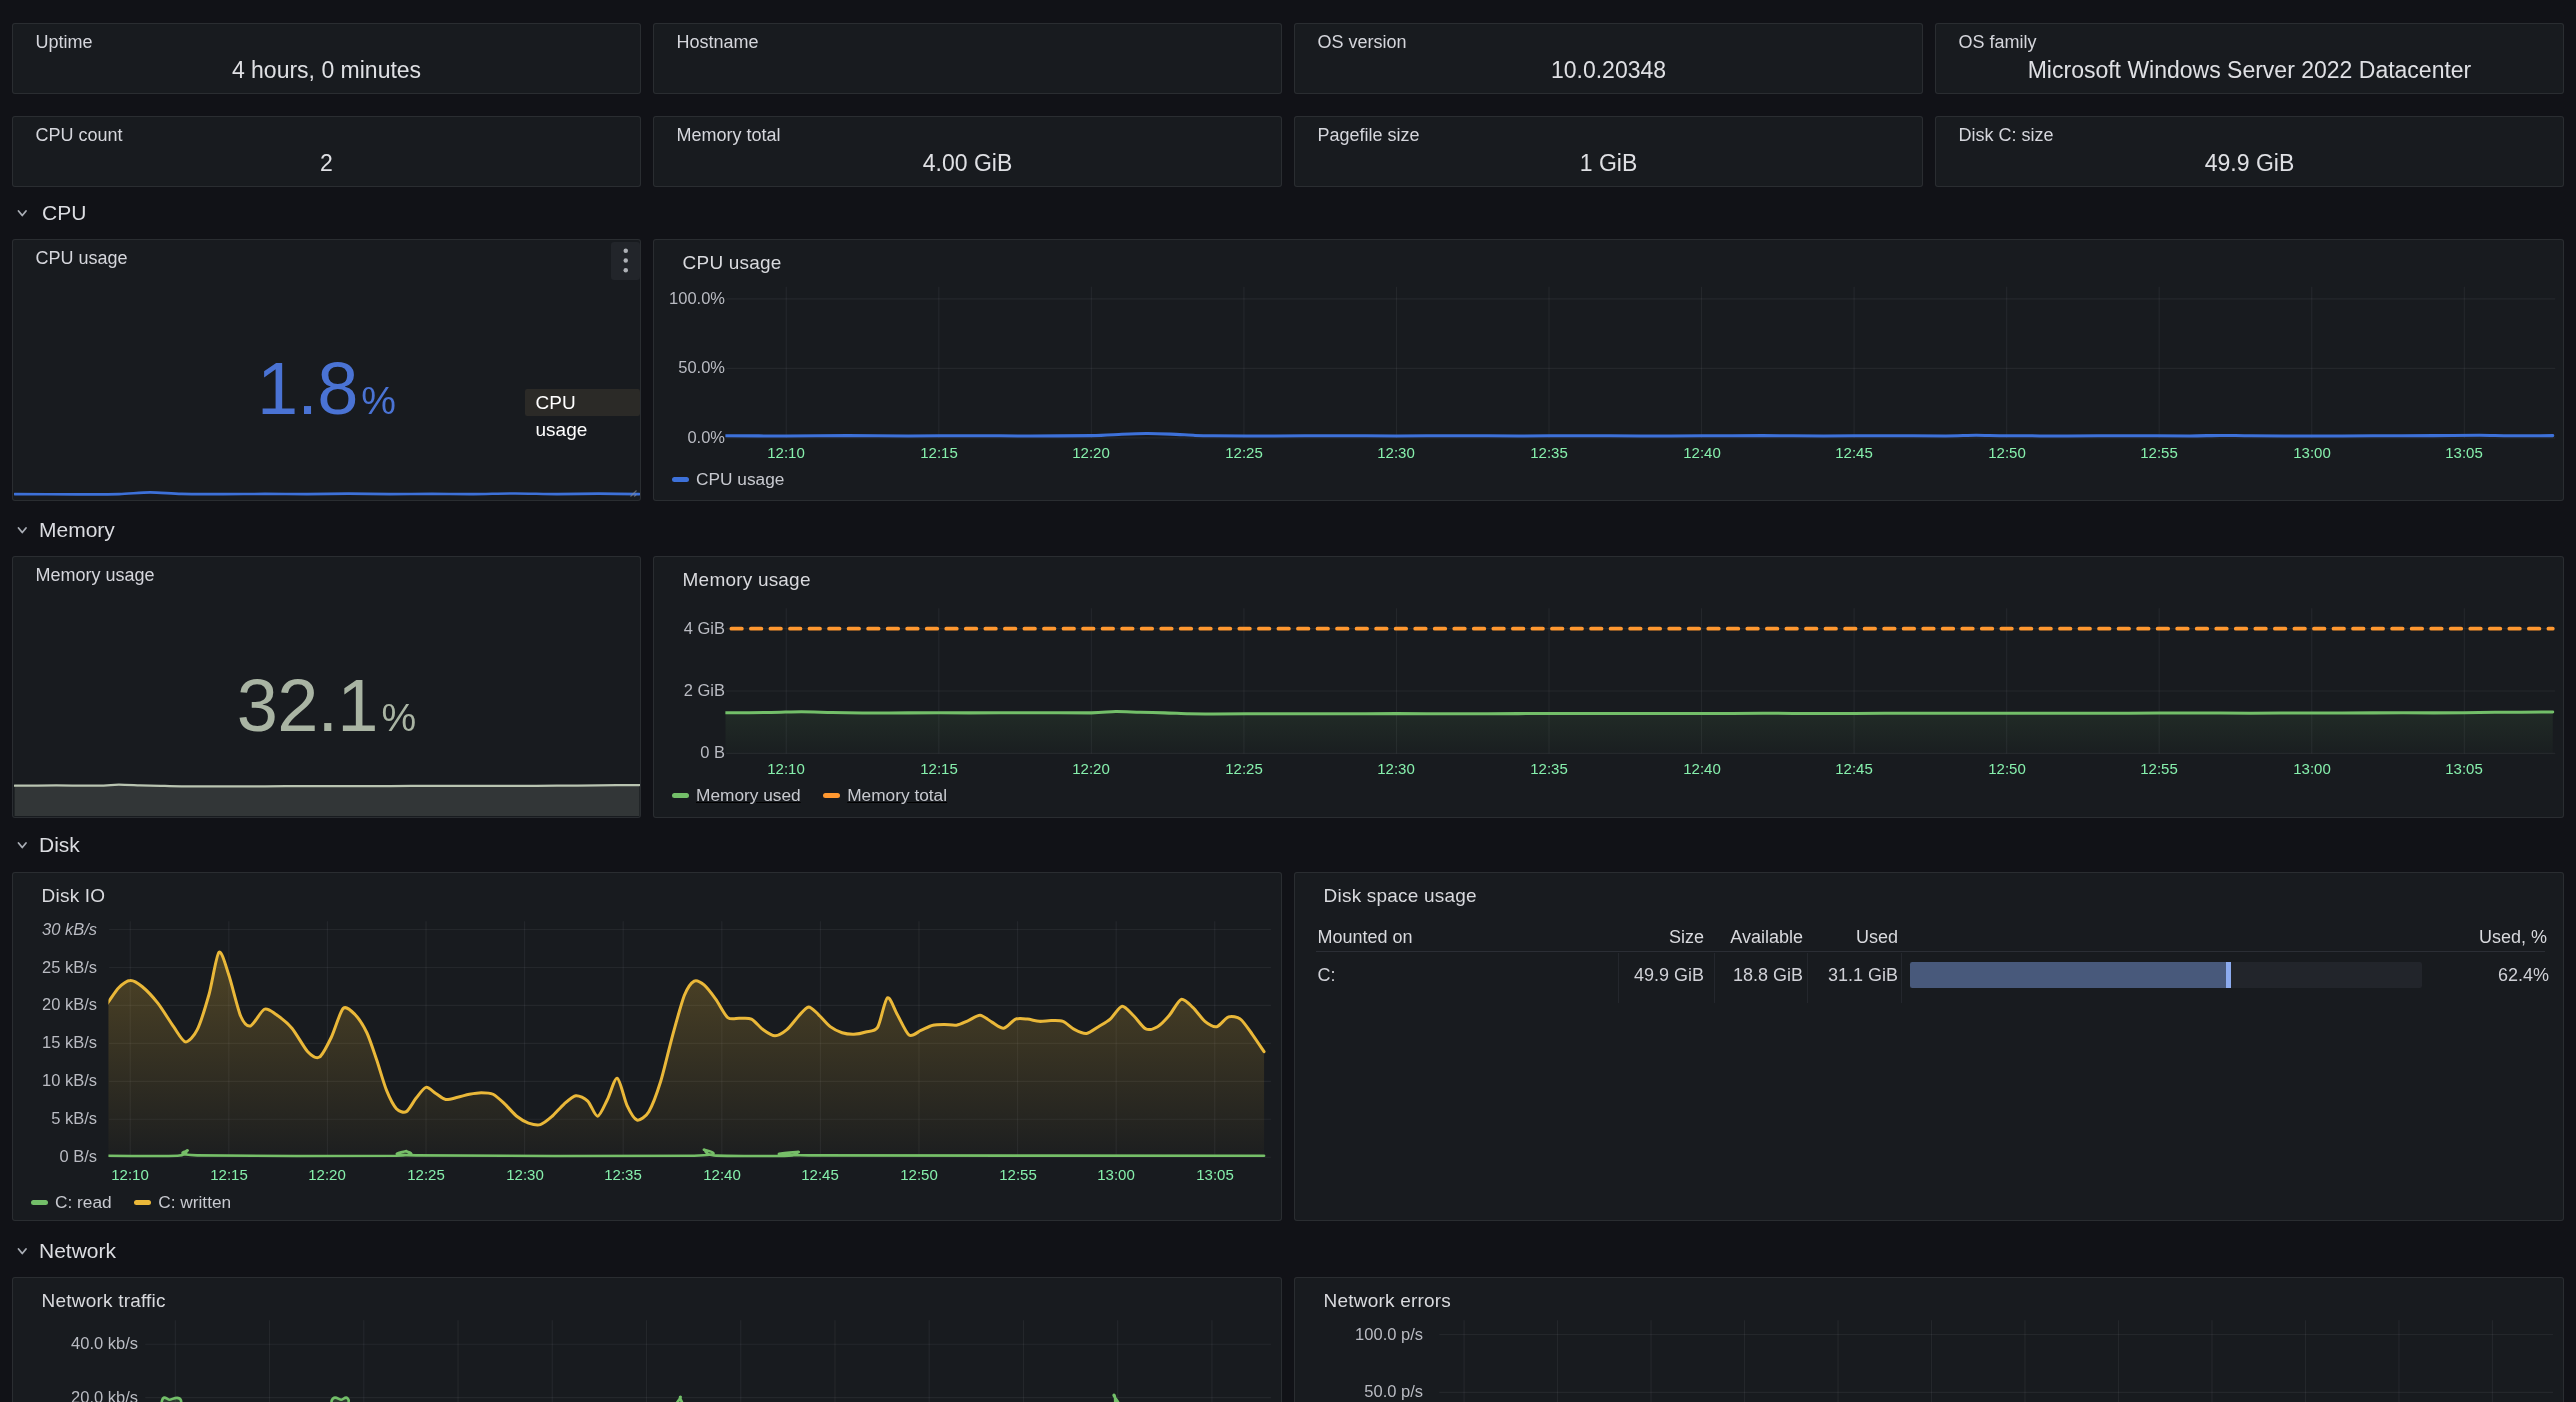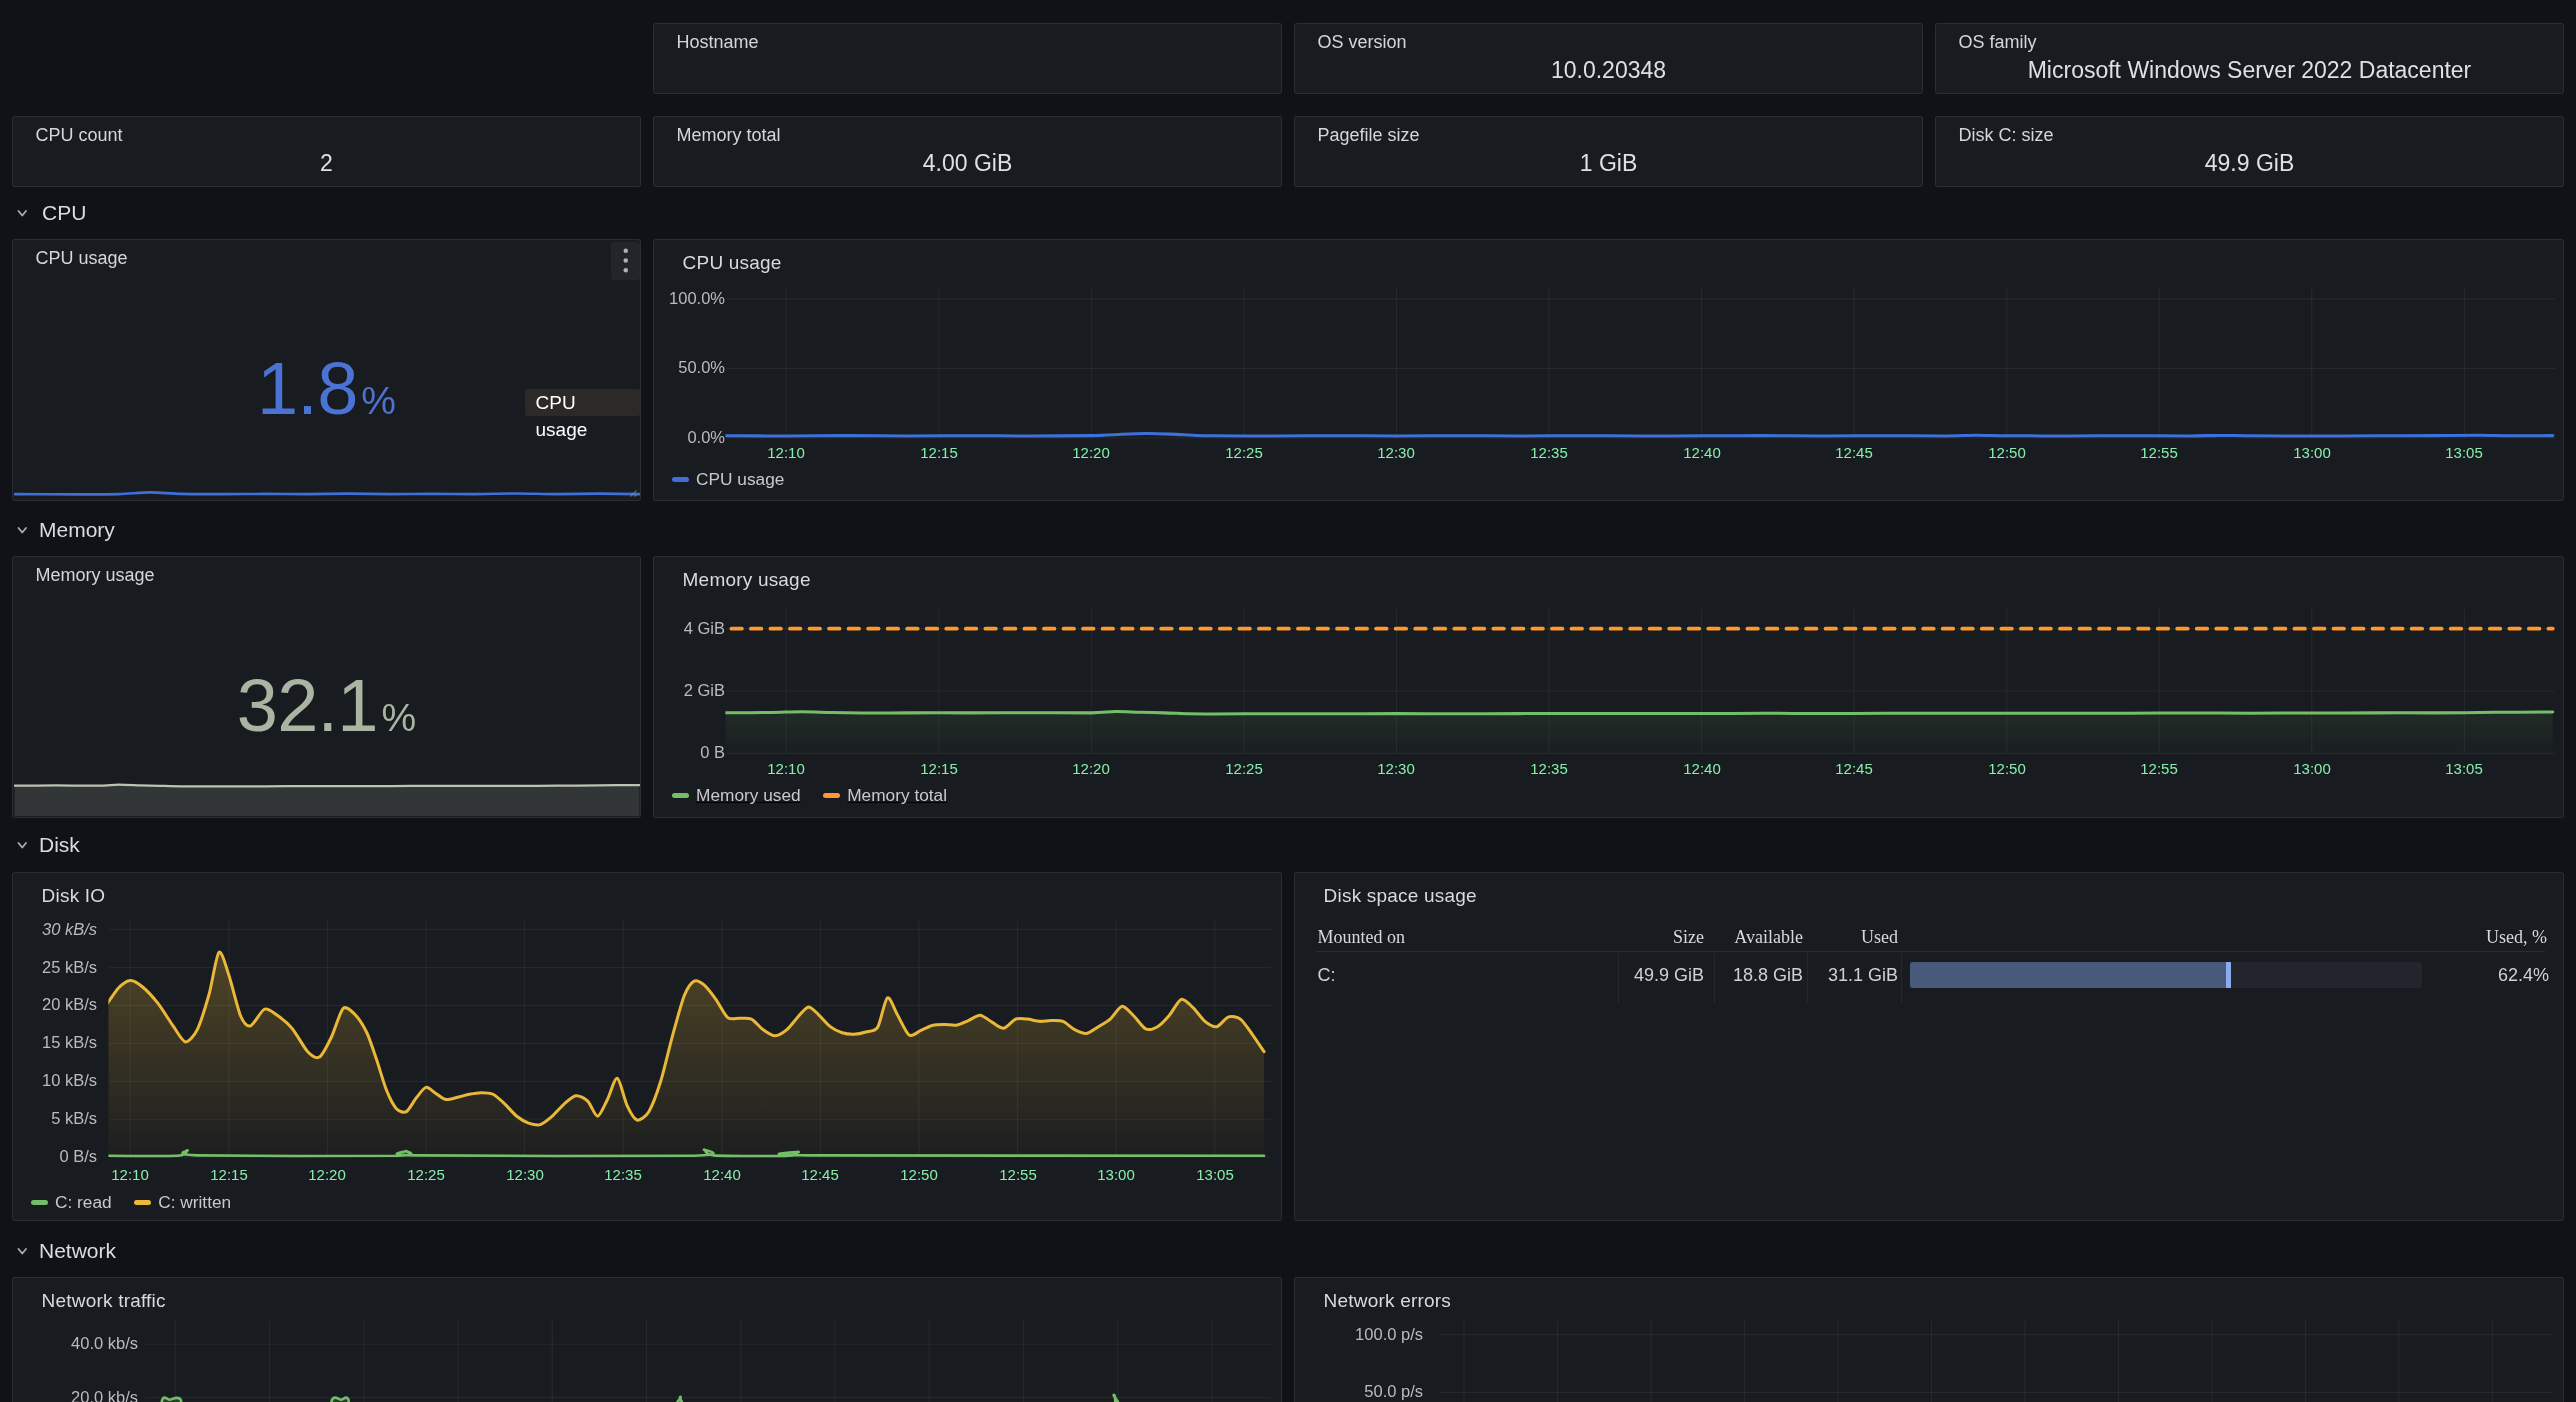--- a/index.html
+++ b/index.html
@@ -16,31 +16,35 @@
   .big-unit{font-size:39px;font-weight:500;margin-left:3.8px;}
   .series-tag{position:absolute;left:512px;top:149px;height:27px;line-height:27px;padding:0 10.5px;background:#2b2a27;border-radius:2.3px;font-size:19px;font-weight:500;color:#ffffff;}
   .kebab{position:absolute;top:1.5px;right:0;width:28.6px;height:38px;background:#22252a;border-radius:3px;display:flex;align-items:center;justify-content:center;cursor:pointer;}
   .resize-handle{position:absolute;right:2.3px;bottom:2.3px;width:12px;height:12px;opacity:.65;}
   .xtick{position:absolute;transform:translateX(-50%);font-size:15px;color:#86efac;white-space:nowrap;}
   .ytick{position:absolute;left:0;text-align:right;font-size:16.5px;color:#b9bbc2;white-space:nowrap;}
   .legend{position:absolute;display:flex;align-items:center;gap:22.5px;}
   .legend-item{display:flex;align-items:center;gap:7.5px;cursor:pointer;}
   .legend-marker{width:16.5px;height:5.3px;border-radius:3px;}
   .legend-label{font-size:17.3px;color:#c7c9cf;}
-  .tbl-h{position:absolute;font-size:18px;font-weight:500;color:#d8d9dd;font-family:Liberation Serif, serif;}
+  .tbl-h{position:absolute;font-size:18px;font-weight:500;color:#d8d9dd;}
   .tbl-c{position:absolute;font-size:18px;color:#d0d1d7;}
   .num{width:150px;text-align:right;}
   .chart-svg{position:absolute;left:0;top:0;}
   .spark{position:absolute;}
 </style>
 </head>
 <body>
 
 <div id="root">
 
+  <div class="panel" style="left:12px;top:23px;width:629px;height:71px;">
+    <div class="stat-label">Uptime</div>
+    <div class="stat-value">4 hours, 0 minutes</div>
+  </div>
   <div class="panel" style="left:653px;top:23px;width:629px;height:71px;">
     <div class="stat-label">Hostname</div>
   </div>
   <div class="panel" style="left:1294px;top:23px;width:629px;height:71px;">
     <div class="stat-label">OS version</div>
     <div class="stat-value">10.0.20348</div>
   </div>
   <div class="panel" style="left:1935px;top:23px;width:629px;height:71px;">
     <div class="stat-label">OS family</div>
     <div class="stat-value">Microsoft Windows Server 2022 Datacenter</div>

